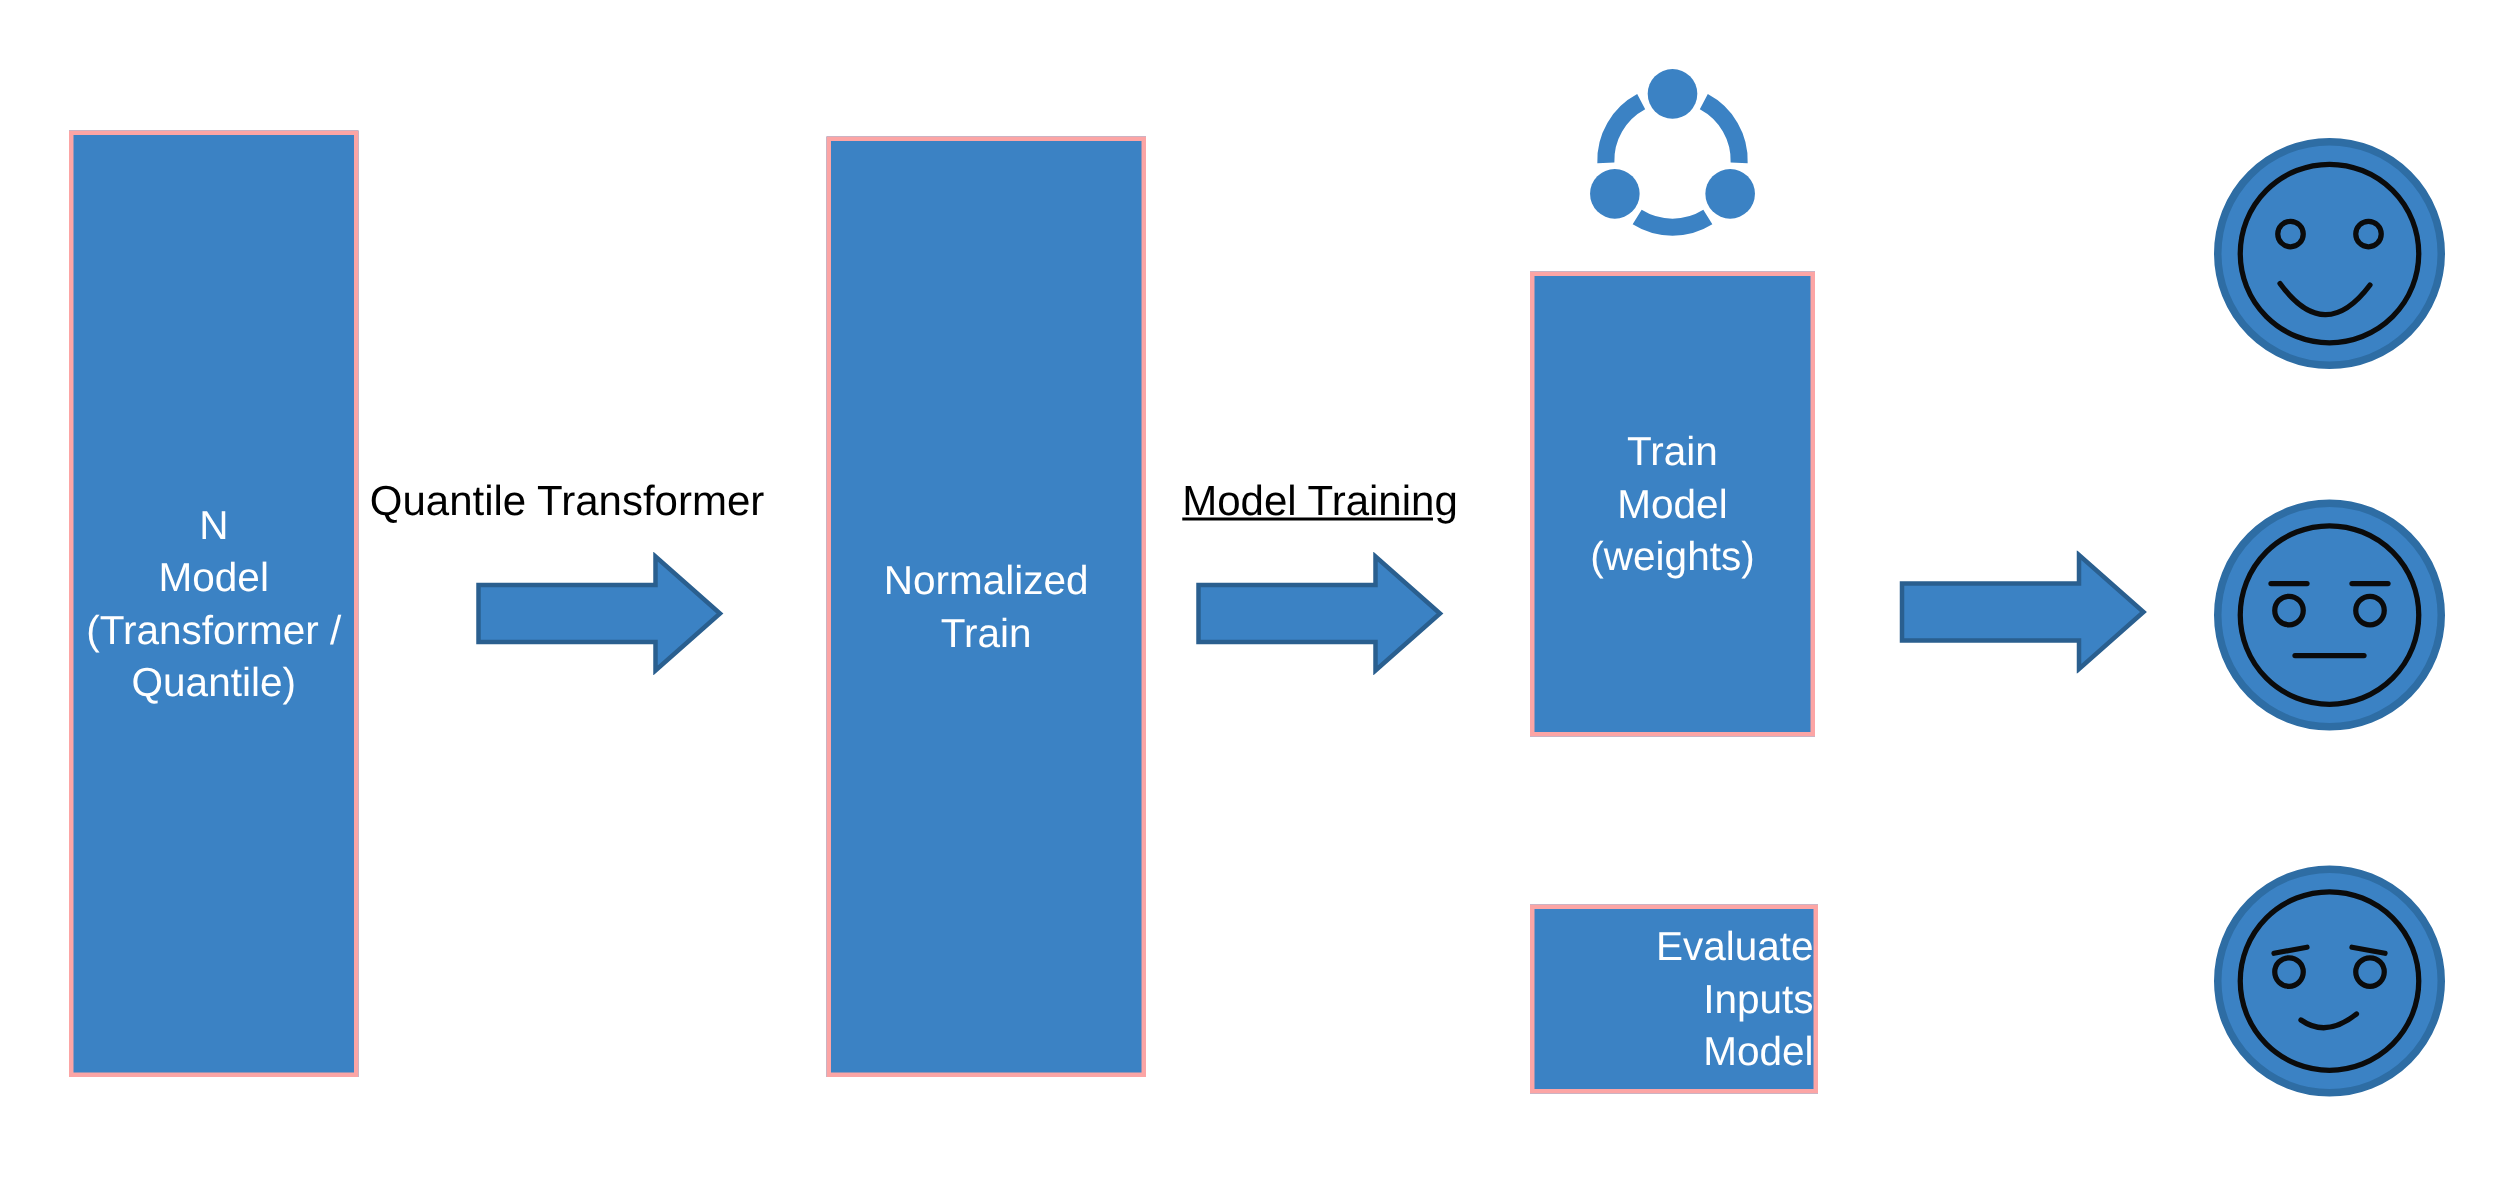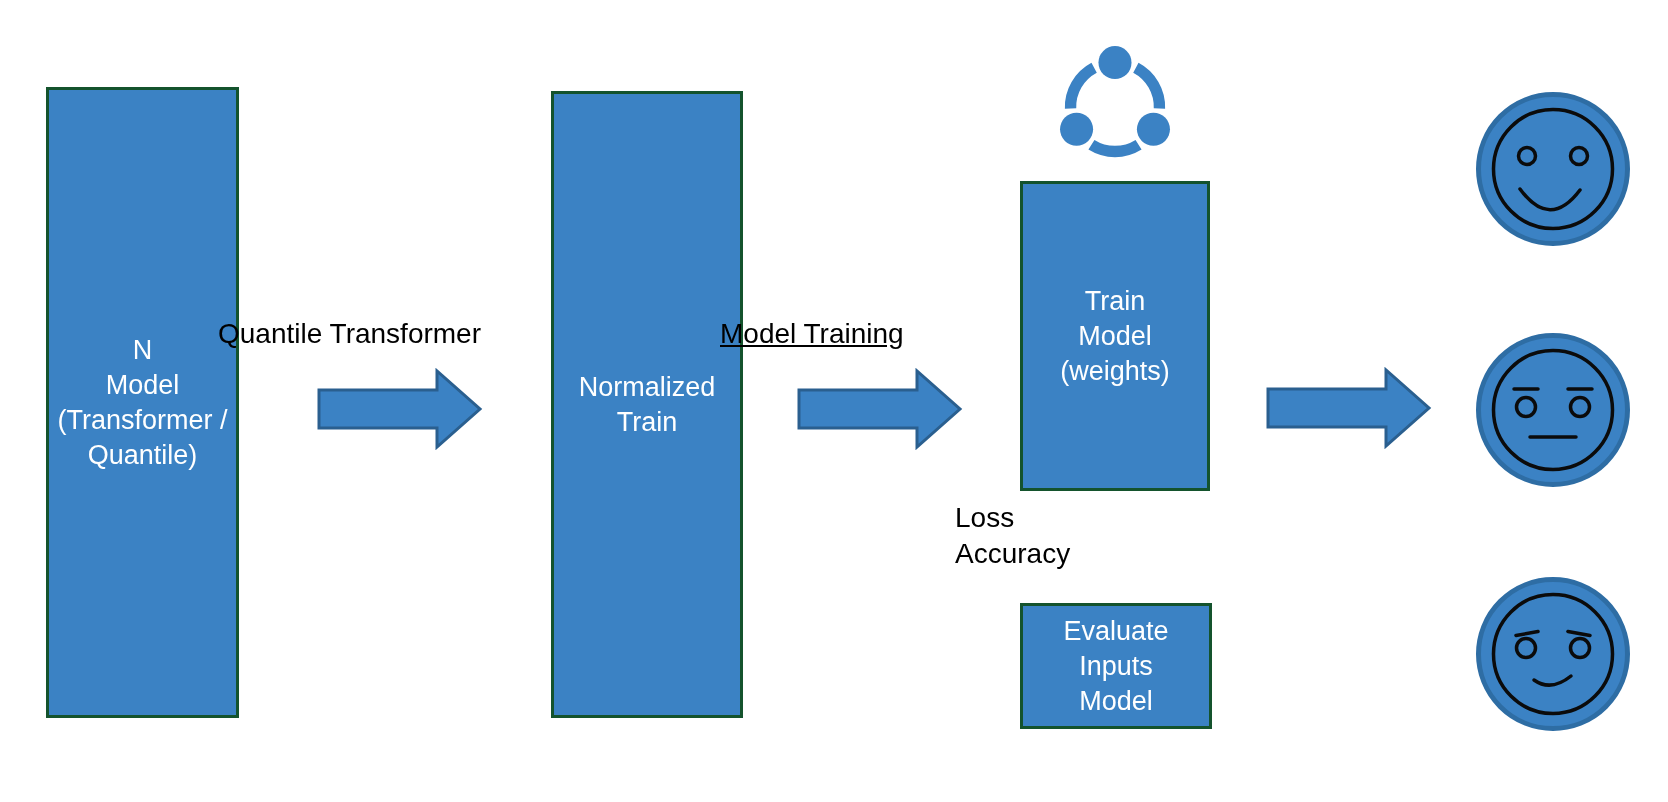--- a/index.html
+++ b/index.html
@@ -1,34 +1,34 @@
 <!DOCTYPE html>
 <html><head>
 <meta charset="utf-8">
 <style>
   html,body{margin:0;padding:0;background:#ffffff;}
   #canvas{
     position:relative;width:1668px;height:802px;background:#ffffff;overflow:hidden;
     font-family:"Liberation Sans", sans-serif;
   }
   .box{
-    position:absolute;background:#3B82C4;border:3px solid #14532d;box-sizing:border-box;
+    position:absolute;background:#3B82C4;border:3px solid #fca5a5;box-sizing:border-box;
     color:#ffffff;display:flex;flex-direction:column;align-items:center;justify-content:center;
     text-align:center;font-size:27px;line-height:35px;
   }
   .flow-label{
-    position:absolute;color:#000000;font-size:28px;line-height:36px;text-align:left;
+    position:absolute;color:#000000;font-size:28px;line-height:36px;text-align:center;
     white-space:nowrap;
   }
   .arrow{position:absolute;width:166px;height:82px;}
   .face{position:absolute;width:160px;height:160px;}
   #box-input{left:46px;top:87px;width:193px;height:631px;}
-  #box-normalized{left:551px;top:91px;width:192px;height:627px;text-align:right;}
+  #box-normalized{left:551px;top:91px;width:213px;height:627px;text-align:right;}
   #box-train{left:1020px;top:181px;width:190px;height:310px;}
-  #box-evaluate{left:1020px;top:603px;width:192px;height:126px;}
+  #box-evaluate{left:1020px;top:603px;width:192px;height:126px;align-items:flex-end;}
   #label-quantile{left:218px;top:316px;width:320px;}
   #label-training{left:720px;top:316px;width:320px;text-decoration:underline;}
   #label-metrics{left:955px;top:500px;width:320px;}
   #arrow-1{left:317px;top:368px;}
   #arrow-2{left:797px;top:368px;}
   #arrow-3{left:1266px;top:367px;}
   #share-icon{position:absolute;left:1053px;top:45px;width:124px;height:124px;}
   #face-happy{left:1473px;top:89px;}
   #face-neutral{left:1473px;top:330px;}
   #face-sad{left:1473px;top:574px;}
@@ -78,24 +78,20 @@
       </g>
     </svg>
   </div>
 
   <div class="box" id="box-train">
     <div>Train</div>
     <div>Model</div>
     <div>(weights)</div>
   </div>
 
-  <div class="flow-label" id="label-metrics">
-    <div>Loss</div>
-    <div>Accuracy</div>
-  </div>
 
   <div class="box" id="box-evaluate">
     <div>Evaluate</div>
     <div>Inputs</div>
     <div>Model</div>
   </div>
 
   <div class="arrow" id="arrow-3">
     <svg width="166" height="82" viewBox="0 0 166 82">
       <polygon points="2,22 120,22 120,3 163,41 120,79 120,60 2,60" fill="#3B82C4" stroke="#2A5F8F" stroke-width="3" stroke-linejoin="miter"></polygon>

